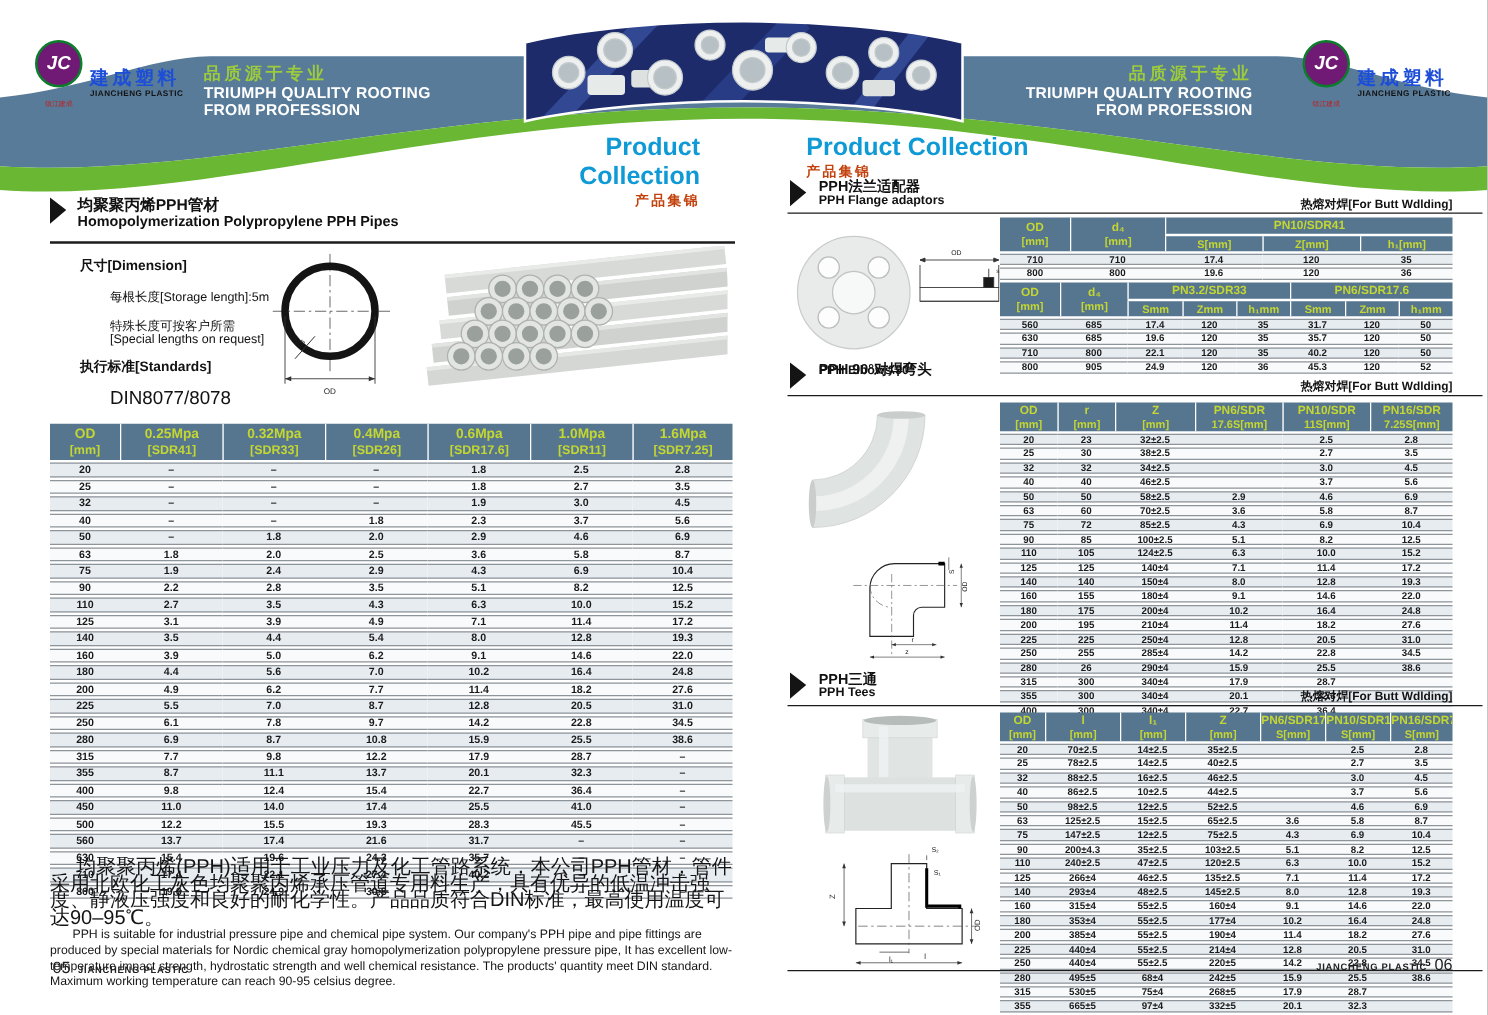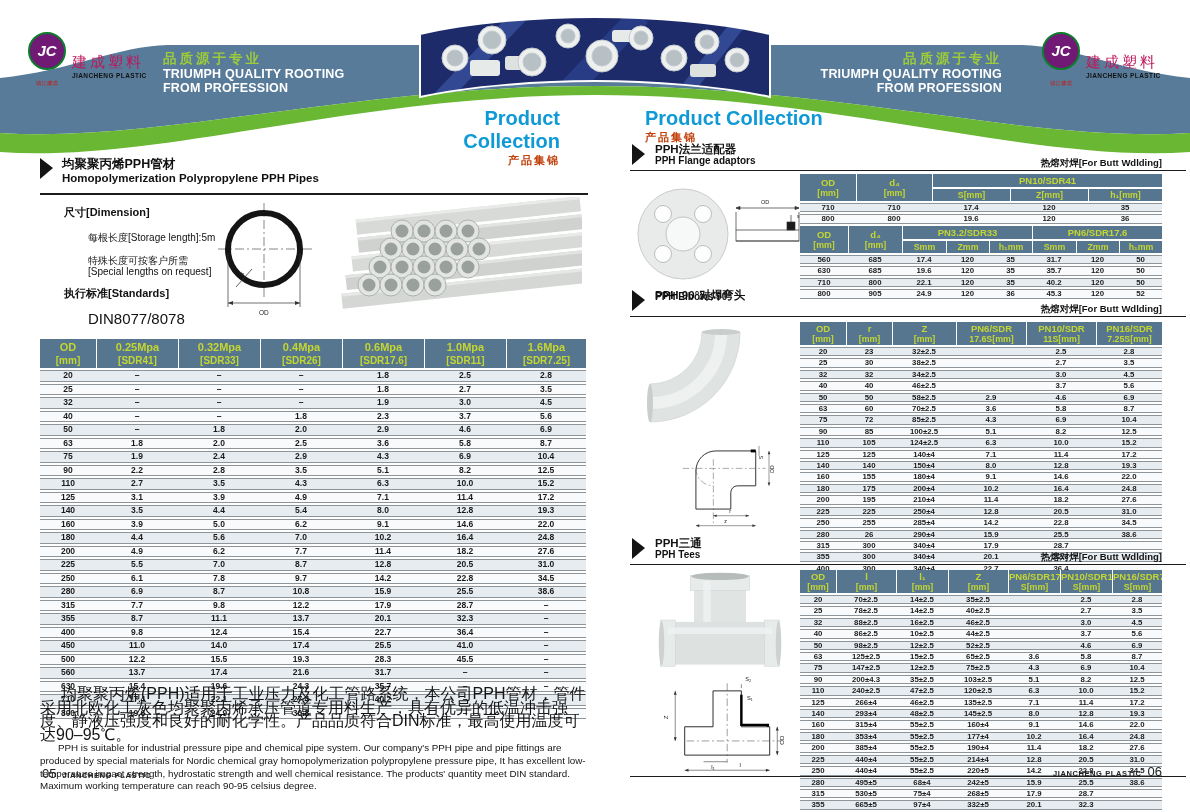--- a/index.html
+++ b/index.html
@@ -7,21 +7,21 @@
   #page{position:relative;width:1190px;height:812px;background:#fff;overflow:hidden;
         font-family:"Liberation Sans", sans-serif;color:#111;}
   .abs{position:absolute;}
 
   
   .logo{display:flex;flex-direction:column;}
   .logo-row{display:flex;align-items:center;gap:6px;}
   .logo-circle{width:34px;height:34px;border-radius:50%;background:#701a75;border:2px solid #0c7e2b;
                color:#fff;font-weight:bold;font-style:italic;font-size:15px;display:flex;
                align-items:center;justify-content:center;}
-  .logo-cn{font-size:15px;font-weight:normal;color:#be185d;letter-spacing:3px;white-space:nowrap;margin-top:31px;}
+  .logo-cn{font-size:15px;font-weight:bold;color:#1d4ed8;letter-spacing:3px;white-space:nowrap;margin-top:31px;}
   .logo-en{font-size:6.5px;font-weight:bold;color:#111;letter-spacing:.4px;white-space:nowrap;}
   .logo-sub{font-size:5.5px;color:#c02020;width:38px;text-align:center;margin-top:1px;white-space:nowrap;}
 
   
   .slogan-cn{color:#9ccb3c;font-size:13.5px;font-weight:bold;letter-spacing:3px;}
   .slogan-en{color:#fff;font-size:12.5px;font-weight:bold;line-height:13.5px;letter-spacing:.2px;}
 
   
   .coll-en{color:#0f9ad6;font-size:20px;font-weight:bold;}
   .coll-cn{color:#c2410c;font-size:11px;font-weight:bold;letter-spacing:2px;}

